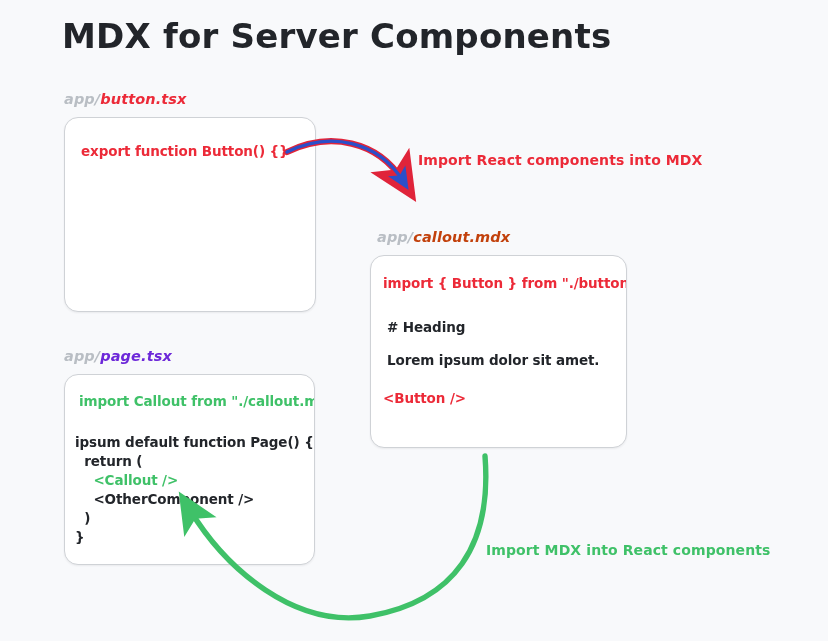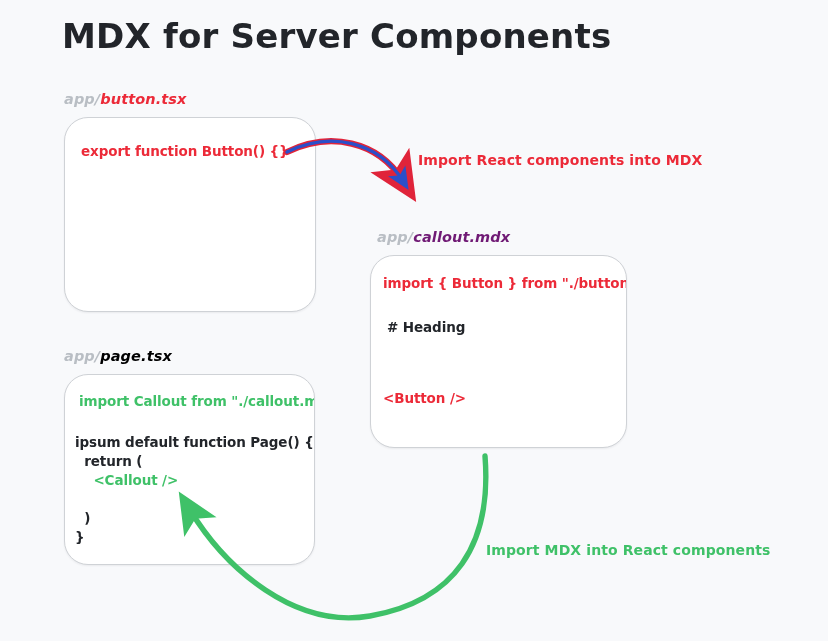--- a/index.html
+++ b/index.html
@@ -39,29 +39,29 @@
     font-weight: 700;
     white-space: nowrap;
     letter-spacing: 0.1px;
     font-style: italic;
   }
   .file-label .dir {
     color: #b9bec4;
     font-weight: 700;
   }
   .file-label .name-red   { color: #ec2a38; }
-  .file-label .name-green { color: #701a75; margin-top: 20px; }
-  .file-label .name-dark  { color: #000000; }
+  .file-label .name-green { color: #c2410c; margin-top: 20px; }
+  .file-label .name-dark  { color: #6d28d9; }
 
   
   .code-box {
     position: absolute;
     background: #ffffff;
     border: 1.5px solid #cfd2d6;
-    border-radius: 24px;
+    border-radius: 14px;
     box-shadow: 0 1px 2px rgba(40,45,55,0.07);
     box-sizing: border-box;
     overflow: hidden;
   }
   .code-line {
     position: absolute;
     font-family: "DejaVu Sans", sans-serif;
     font-size: 13.5px;
     font-weight: 700;
     white-space: pre;
@@ -107,32 +107,34 @@
     <div class="code-line c-red" style="left:16px; top:25px;">export function Button() {}</div>
   </div>
 
   <div class="file-label" style="left:377px; top:229px;">
     <span class="dir">app/</span><span class="name-green">callout.mdx</span>
   </div>
 
   <div class="code-box" style="left:370px; top:255px; width:257px; height:193px;">
     <div class="code-line c-red" style="left:12px; top:19px;">import { Button } from "./button"</div>
     <div class="code-line c-dark" style="left:16px; top:63px;text-align:right;"># Heading</div>
+    <div class="code-line c-dark" style="left:16px; top:96px;">Lorem ipsum dolor sit amet.</div>
     <div class="code-line c-red" style="left:12px; top:134px;">&lt;Button /&gt;</div>
   </div>
 
   <div class="file-label" style="left:64px; top:348px;">
     <span class="dir">app/</span><span class="name-dark">page.tsx</span>
   </div>
 
   <div class="code-box" style="left:64px; top:374px; width:251px; height:191px;">
     <div class="code-line c-green" style="left:14px; top:18px;">import Callout from "./callout.mdx"</div>
     <div class="code-line c-dark" style="left:10px; top:59px;">ipsum default function Page() {</div>
     <div class="code-line c-dark" style="left:10px; top:78px;">  return (</div>
     <div class="code-line c-green" style="left:10px; top:97px;">    &lt;Callout /&gt;</div>
+    <div class="code-line c-dark" style="left:10px; top:116px;">    &lt;OtherComponent /&gt;</div>
     <div class="code-line c-dark" style="left:10px; top:135px;">  )</div>
     <div class="code-line c-dark" style="left:10px; top:154px;">}</div>
   </div>
 
   <svg class="arrow-layer" viewBox="0 0 828 641">
     <defs>
       <marker id="head-purple-edge" markerWidth="9" markerHeight="9" refX="4.4" refY="4.5" orient="auto" markerUnits="strokeWidth">
         <path d="M0.4,0.8 L8.4,4.5 L0.4,8.2 L2.2,4.5 Z" fill="#e0243a"></path>
       </marker>
       <marker id="head-purple-core" markerWidth="9" markerHeight="9" refX="4.4" refY="4.5" orient="auto" markerUnits="strokeWidth">

